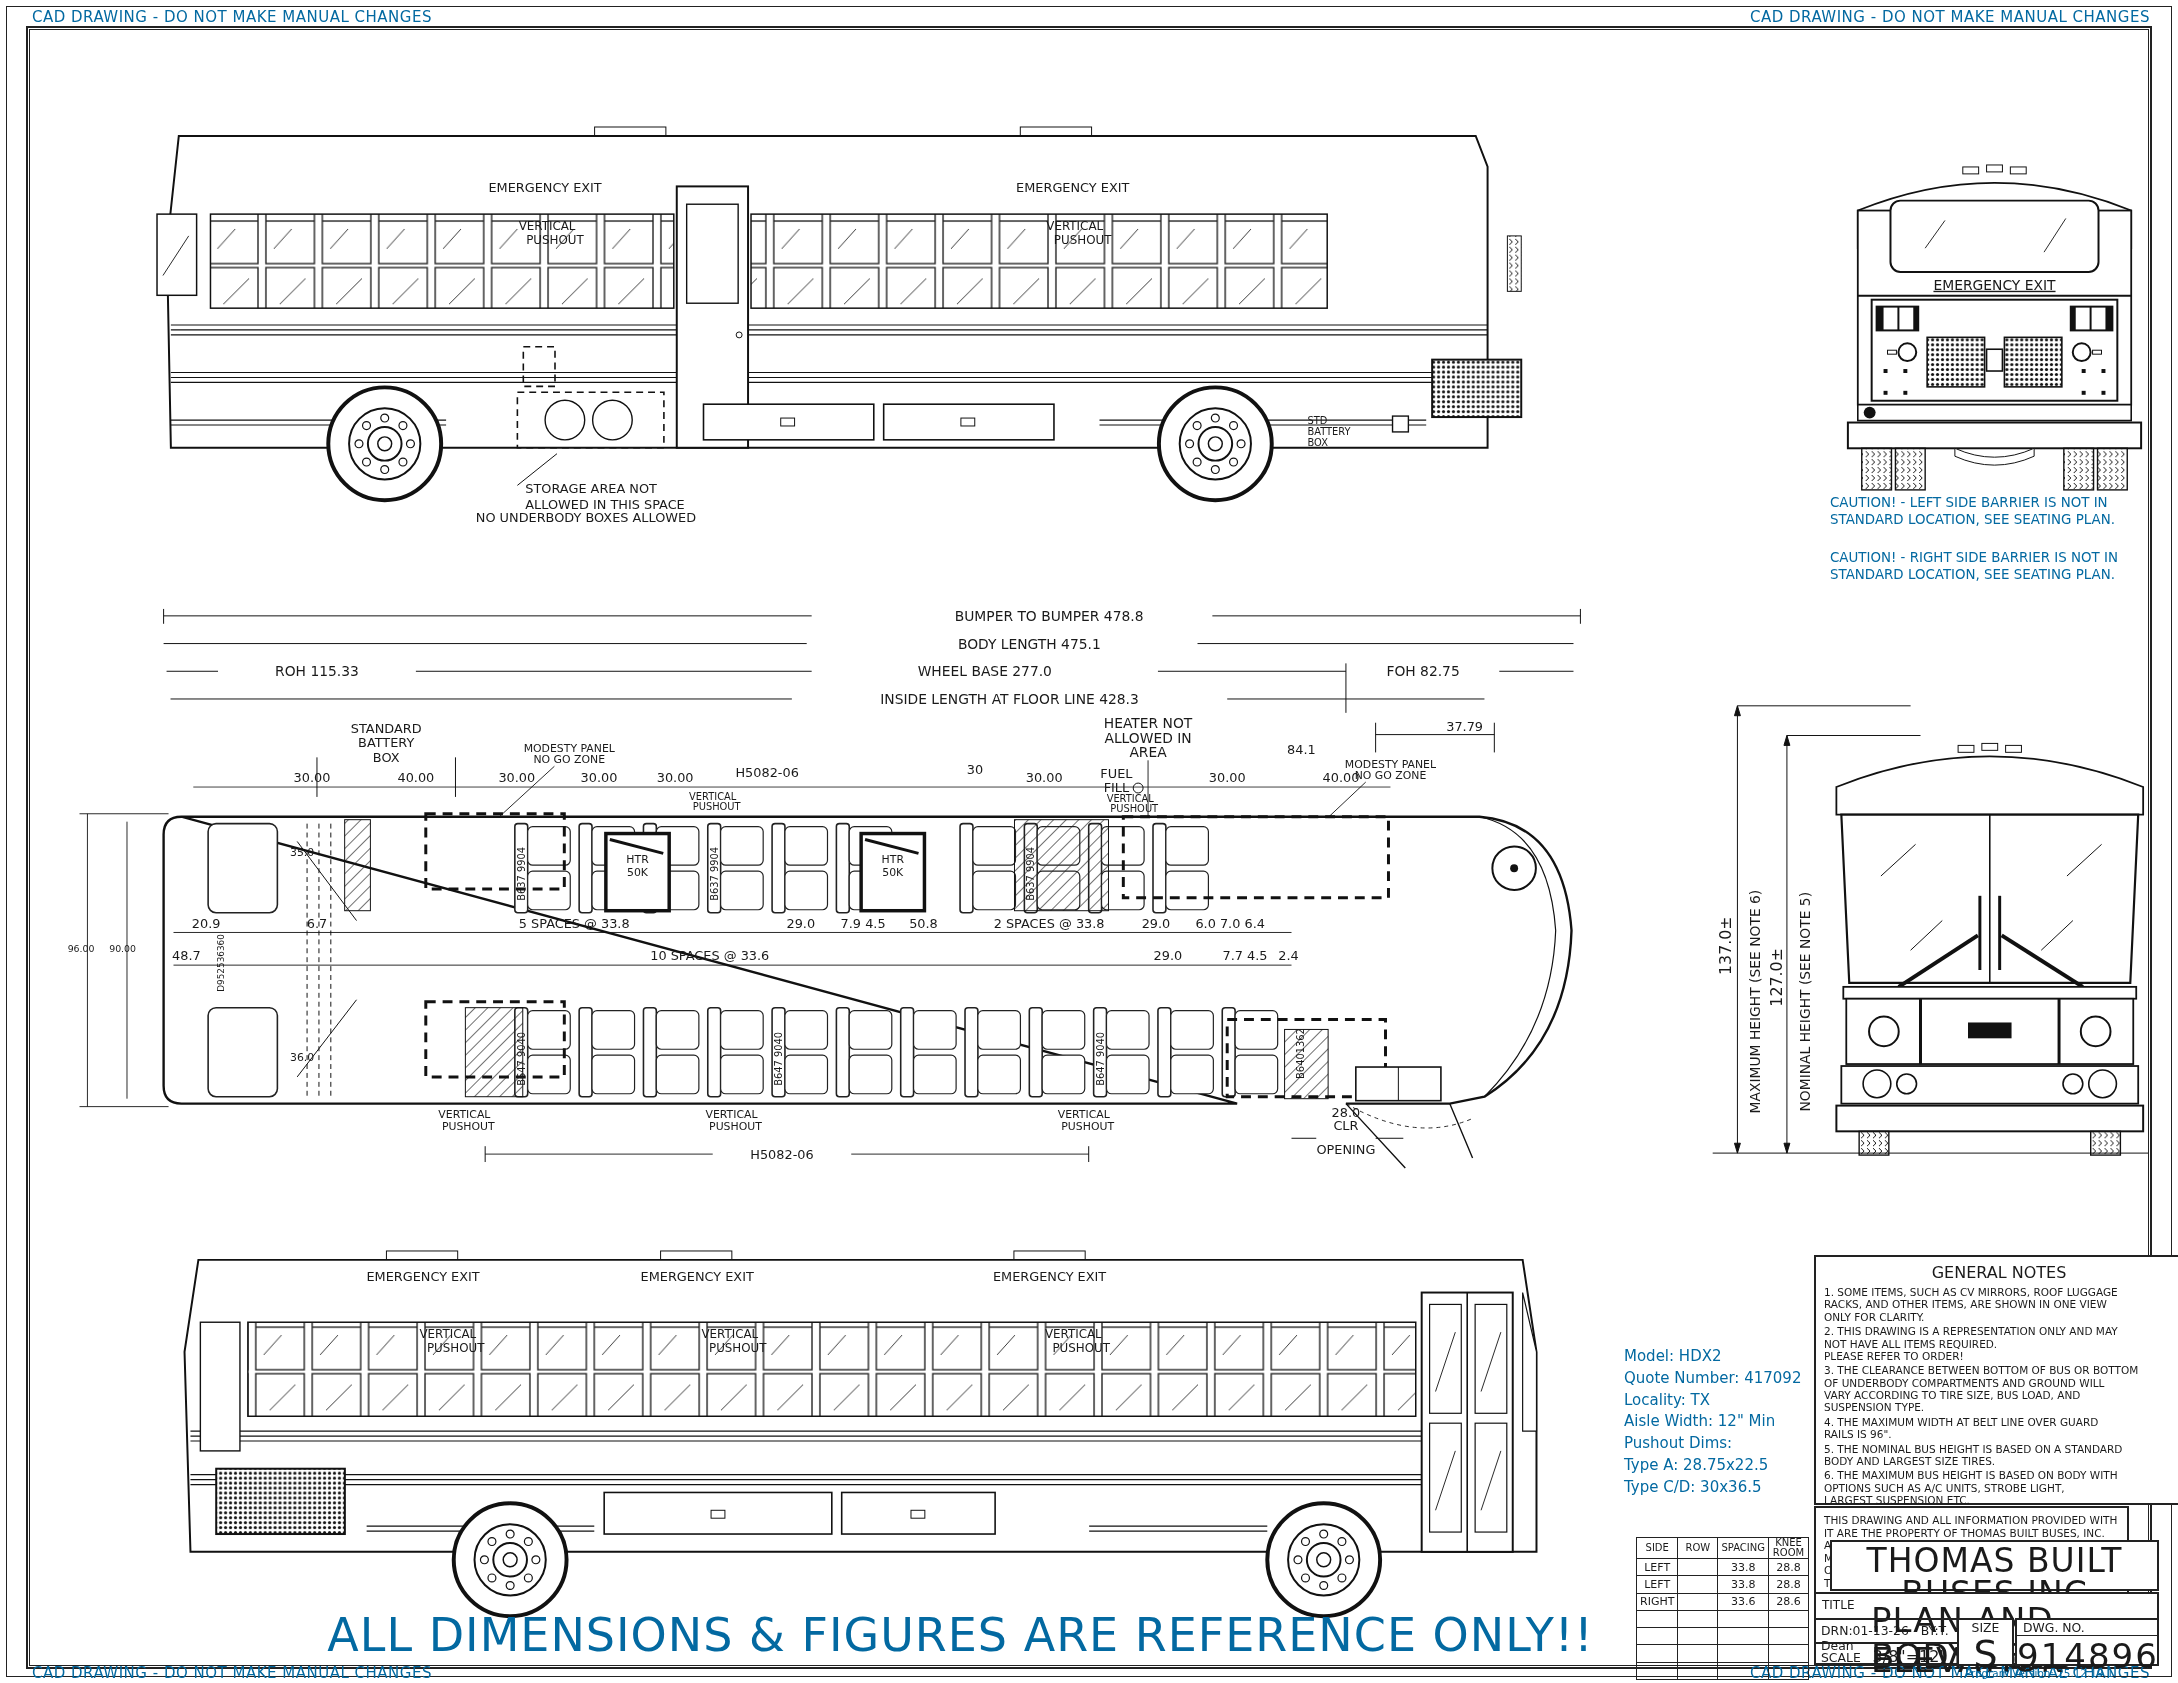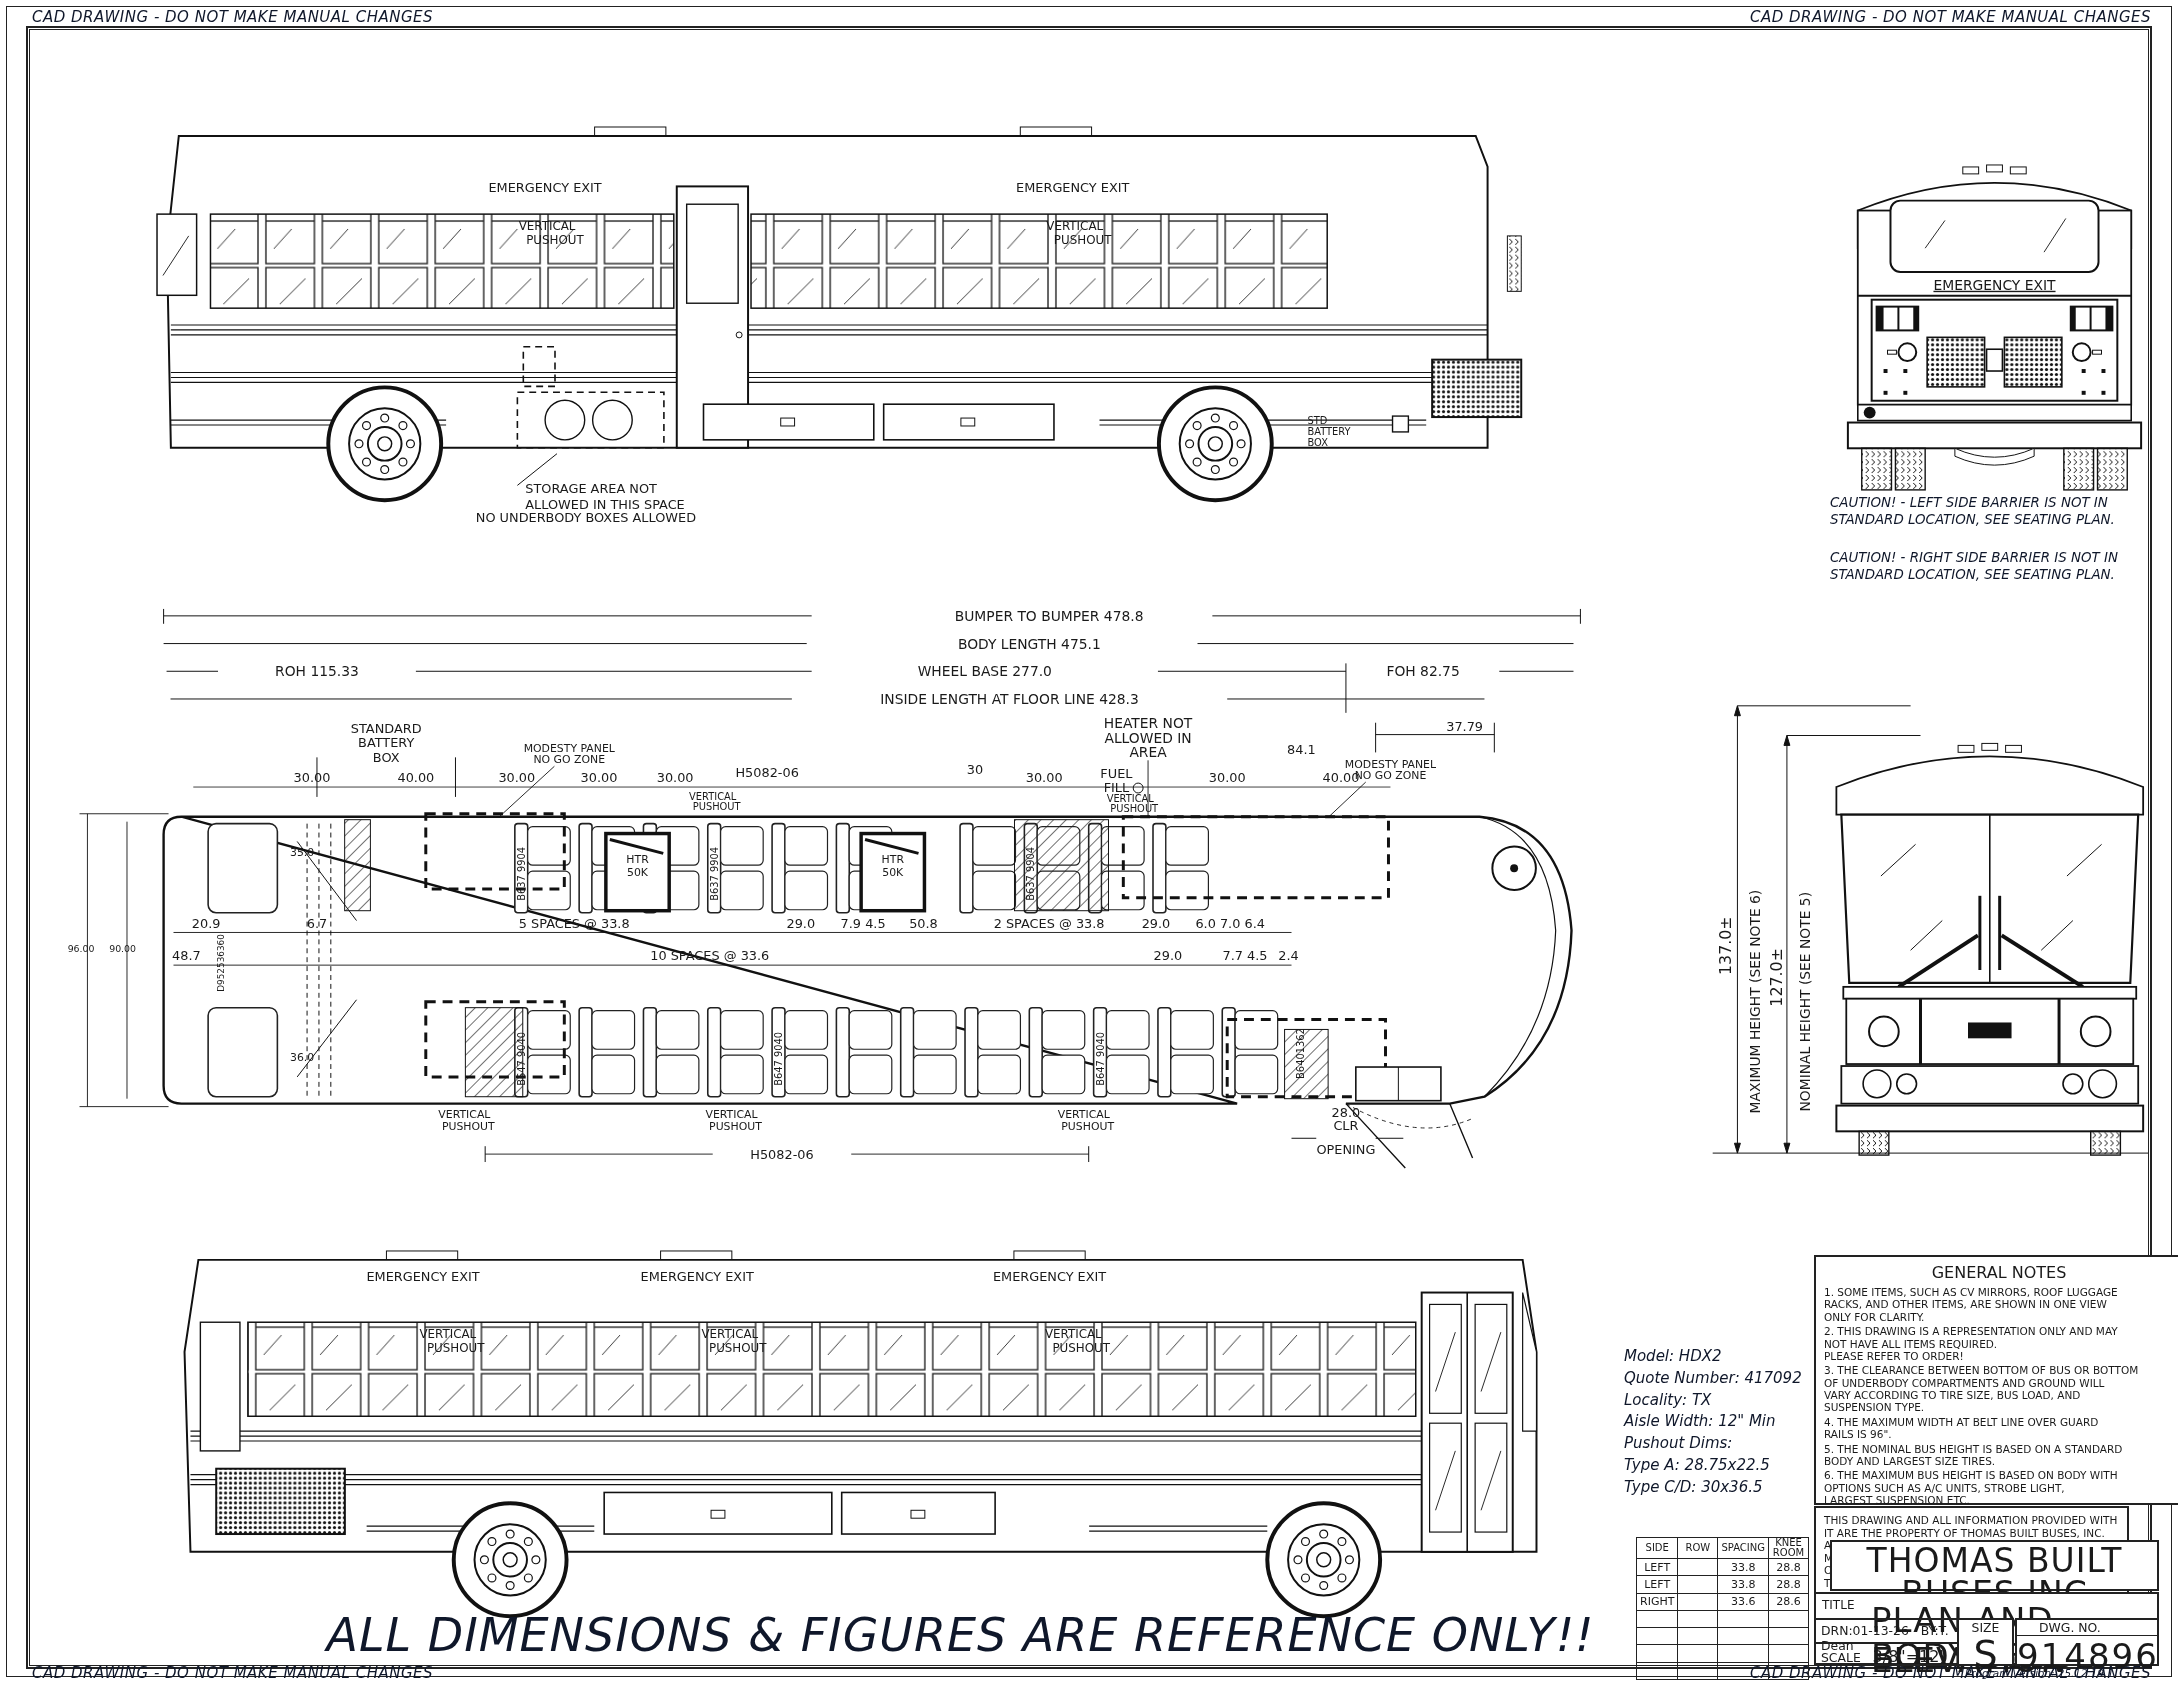--- a/index.html
+++ b/index.html
@@ -1,21 +1,21 @@
 <!DOCTYPE html>
 <html><head>
 <meta charset="utf-8">
 <style>
   html,body{margin:0;padding:0;background:#e8e8e8;}
   .sheet{position:relative;width:2178px;height:1683px;background:#ffffff;
     font-family:"DejaVu Sans",sans-serif;color:#1a1a1a;overflow:hidden;}
   .sheet *{box-sizing:border-box;}
   .outer-rule{position:absolute;left:6px;top:6px;right:6px;bottom:6px;border:1px solid #222;}
   .main-rule{position:absolute;left:26px;top:26px;right:26px;bottom:14px;border:2px solid #222;box-shadow:inset 0 0 0 1px #fff, inset 0 0 0 2px #222;}
-  .t{position:absolute;white-space:nowrap;color:#0f172a;font-style:italic;}
+  .t{position:absolute;white-space:nowrap;color:#0369a1;}
   .pre{white-space:pre-line;}
   .corner-note{font-size:15px;letter-spacing:0.5px;}
   .page-title{font-size:46px;letter-spacing:1px;font-weight:400;}
   .caution{font-size:13.4px;line-height:1.25;}
   .banner{font-size:46px;font-weight:400;letter-spacing:1px;}
   .info-block{font-size:15px;line-height:1.45;font-weight:400;}
   .notes-box{position:absolute;border:2px solid #222;background:#fff;padding:6px 8px 4px 8px;}
   .notes-title{text-align:center;font-size:16px;margin-bottom:4px;}
   .note-item{font-size:10.5px;line-height:1.18;margin-bottom:2px;}
   .copy-box{position:absolute;border:2px solid #222;background:#fff;padding:6px 8px;font-size:10.5px;line-height:1.2;}
@@ -628,20 +628,20 @@
     <div style="position:absolute;left:5px;top:27px;" class="tb-small">
       <span>SCALE</span>&nbsp;&nbsp;
       <span style="font-size:16px;">3/8"=12"</span>
     </div>
   </div>
   <div class="tb" style="left:1957px;top:1618px;width:57px;height:48px;">
     <div class="tb-small" style="text-align:center;">SIZE</div>
     <div class="tb-size">S</div>
   </div>
   <div class="tb" style="left:2015px;top:1618px;width:144px;height:48px;">
-    <div class="tb-small" style="padding-left:22px;">DWG. NO.</div>
+    <div class="tb-small" style="padding-left:6px;">DWG. NO.</div>
     <div class="tb-dwg" style="text-align:center;border-top:1px solid #222;border-bottom:1px solid #222;">914896</div>
   </div>
   <div class="t prog-ver" style="left:1965px;top:1667px;">Program Version: 25.12.19.1</div>
 
   <div class="t banner" style="left:297px;top:1608px;width:1327px;text-align:center;">ALL DIMENSIONS &amp; FIGURES ARE REFERENCE ONLY!!</div>
 </div>
 
 
 </body></html>

